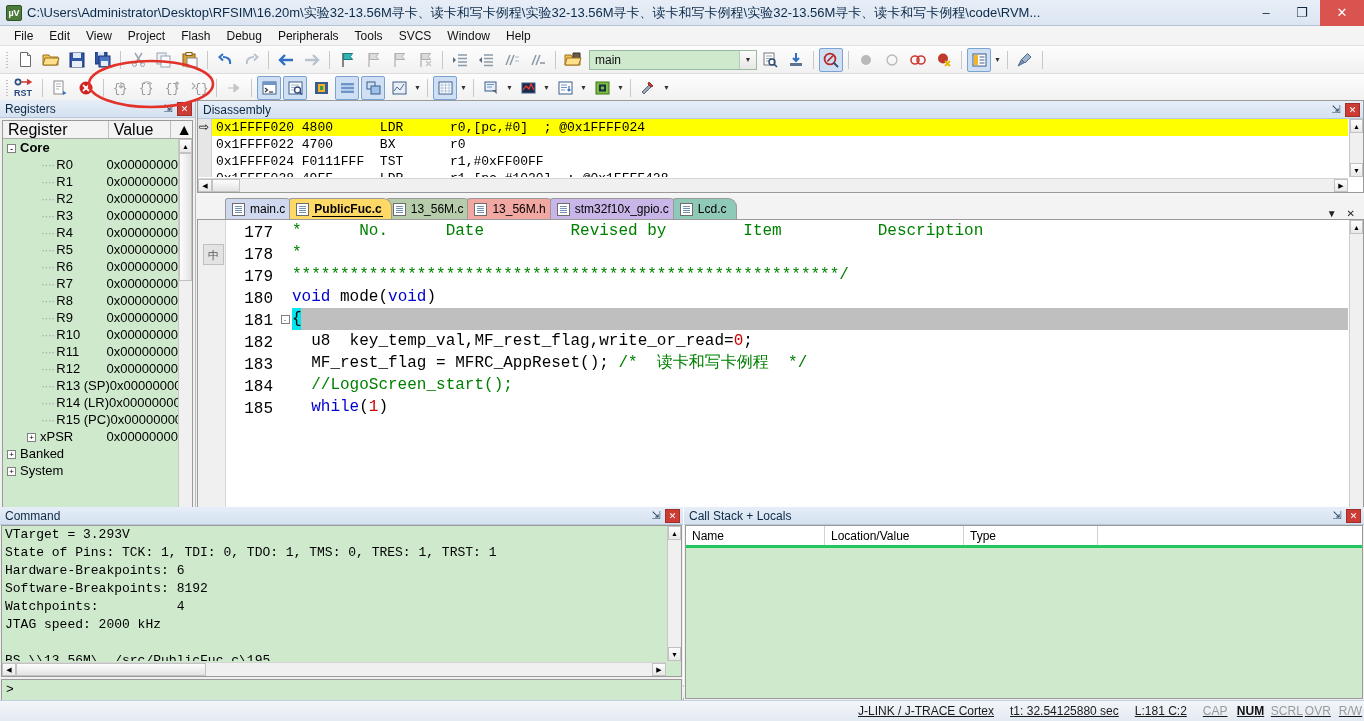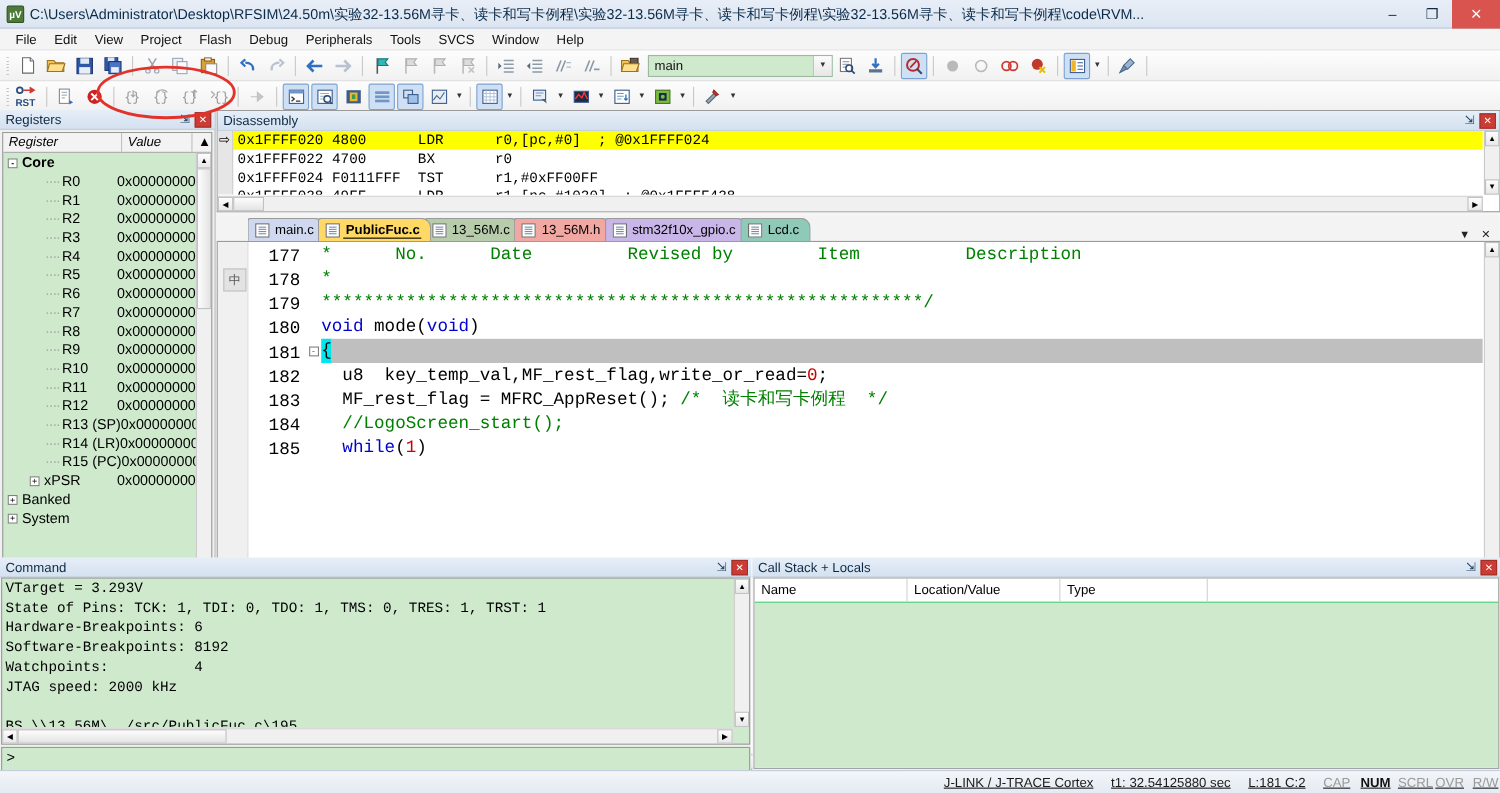--- a/index.html
+++ b/index.html
@@ -92,22 +92,22 @@
     border:1px solid #a22e28;
   }
 
   
   #registers { position:absolute; left:0; top:0; width:196px; bottom:0;
                background:#f0f0f0; border-right:1px solid #b9b9b9;
                display:flex; flex-direction:column; }
   #reg-body { flex:1 1 auto; position:relative; background:#cfe9cd;
               border:1px solid #9a9a9a; margin:2px; overflow:hidden; }
   .reg-colhdr { display:flex; height:18px; background:#f3f3f3; border-bottom:1px solid #a9a9a9; }
-  .reg-colhdr div { font-size:12px; padding-left:5px; line-height:17px;
-                    border-right:1px solid #c0c0c0; color:#000;font-style:italic; }
+  .reg-colhdr div { font-size:16px; padding-left:5px; line-height:17px;
+                    border-right:1px solid #c0c0c0; color:#000; }
   .rc-name { width:112px; }
   .rc-val { width:66px; }
   .rc-sortbox { flex:1 1 auto; display:flex; align-items:center; justify-content:center;
                 font-size:8px; color:#222; border-right:none !important; }
   .reg-rows { position:absolute; left:0; right:14px; top:18px; bottom:0; overflow:hidden; }
   .rrow { display:flex; height:17px; align-items:center; font-size:13px; color:#000; }
   .rrow .rname { width:112px; padding-left:4px; white-space:nowrap; }
   .rrow .rval  { width:80px; }
   .indent1 { padding-left:18px !important; }
   .indent2 { padding-left:38px !important; }
@@ -213,21 +213,21 @@
   #cmd-input { height:22px; background:#cfe9cd; border:1px solid #9a9a9a; margin:2px 1px 0;
                font-size:13px; line-height:20px; padding-left:4px;
                font-family:"Liberation Mono",monospace; }
   #cmd-help { height:20px; font-size:13px; line-height:20px; padding-left:2px; color:#000;
               white-space:nowrap; overflow:hidden; font-family:"Liberation Mono",monospace; }
 
   #callstack { position:absolute; left:684px; top:0; right:0; bottom:0; background:#f0f0f0;
                display:flex; flex-direction:column; }
   #cs-body { flex:1 1 auto; background:#fff; border:1px solid #9a9a9a; margin:0 1px;
              position:relative; overflow:hidden; }
-  .cs-colhdr { display:flex; height:22px; background:#fff; border-bottom:1px solid #22c55e; }
+  .cs-colhdr { display:flex; height:22px; background:#fff; border-bottom:3px solid #22c55e; }
   .cs-colhdr div { font-size:12px; line-height:21px; padding-left:6px;
                    border-right:1px solid #d2d2d2; color:#000; }
   .cs-green { position:absolute; left:0; right:0; top:22px; bottom:0; background:#cfe9cd; }
   #cs-tabs { height:22px; display:flex; align-items:flex-end; background:#f0f0f0; }
   .cstab { height:20px; display:flex; align-items:center; padding:0 7px; font-size:12px;
            color:#666; border:1px solid transparent; }
   .cstab.active { background:#fff; border:1px solid #9dbbdc; border-bottom-color:#fff; color:#000; }
   .cstab .ti { margin-right:4px; display:flex; }
 
   
@@ -241,21 +241,21 @@
 
   
   #annot { position:absolute; left:84px; top:58px; width:134px; height:52px;
            pointer-events:none; z-index:99; }
 </style>
 </head>
 <body>
 
 <div id="titlebar">
   <div class="app-ico">µV</div>
-  <div class="title-text">C:\Users\Administrator\Desktop\RFSIM\24.50m\实验32-13.56M寻卡、读卡和写卡例程\实验32-13.56M寻卡、读卡和写卡例程\实验32-13.56M寻卡、读卡和写卡例程\code\RVM...</div>
+  <div class="title-text">C:\Users\Administrator\Desktop\RFSIM\16.20m\实验32-13.56M寻卡、读卡和写卡例程\实验32-13.56M寻卡、读卡和写卡例程\实验32-13.56M寻卡、读卡和写卡例程\code\RVM...</div>
   <div class="winbtns">
     <div class="winbtn">–</div>
     <div class="winbtn">❐</div>
     <div class="winbtn close">✕</div>
   </div>
 </div>
 
 <div id="menubar">
   <div class="mi">File</div>
   <div class="mi">Edit</div>

